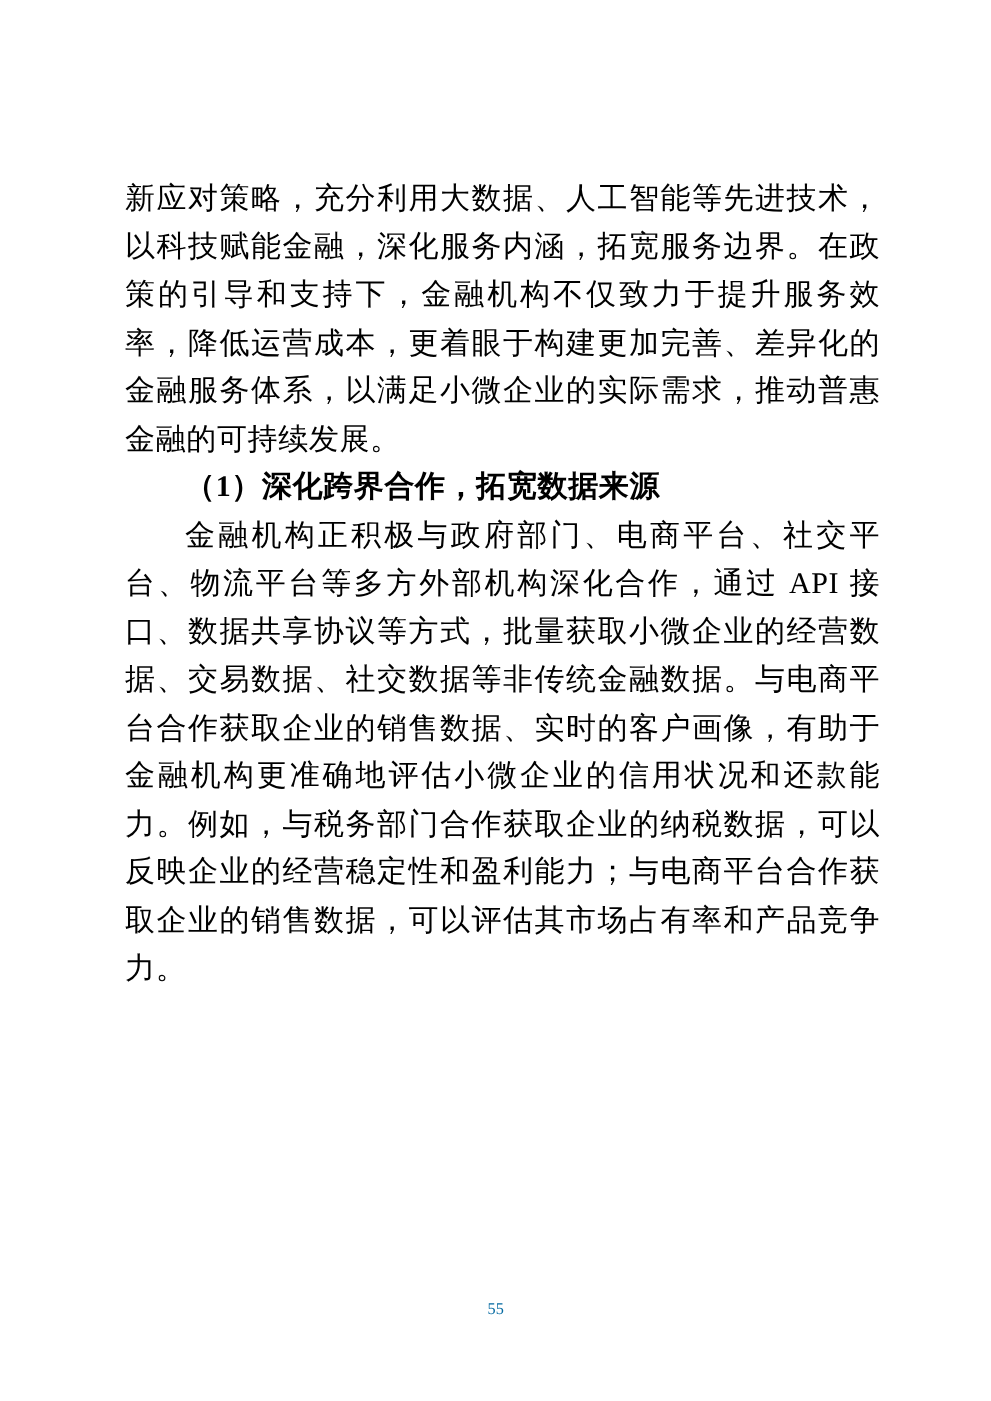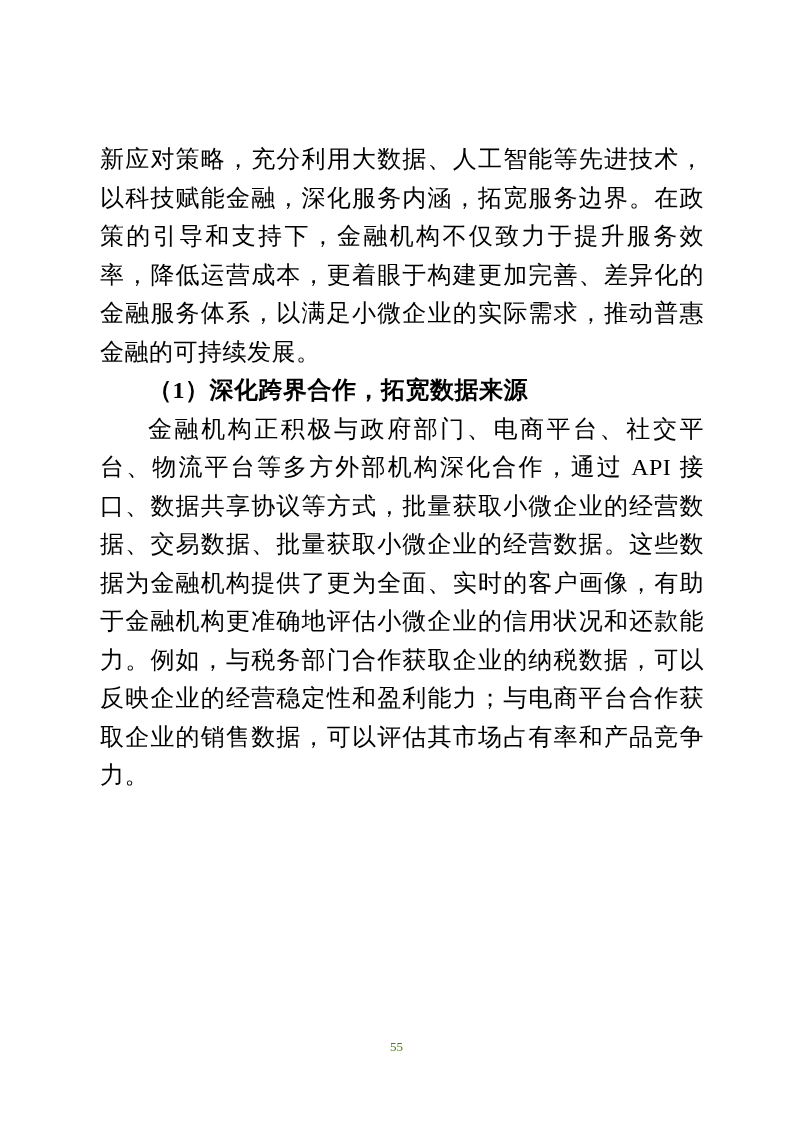--- a/index.html
+++ b/index.html
@@ -37,26 +37,26 @@
     font-weight: bold;
   }
   .page-number {
     position: absolute;
     left: 0;
     right: 0;
     bottom: 66px;
     text-align: center;
     font-size: 13px;
     line-height: 16px;
-    color: #4d7c0f;
+    color: #0369a1;
   }
 </style>
 </head>
 <body>
 
 <div class="page">
   <div class="content">
     <p class="para-body">新应对策略，充分利用大数据、人工智能等先进技术，以科技赋能金融，深化服务内涵，拓宽服务边界。在政策的引导和支持下，金融机构不仅致力于提升服务效率，降低运营成本，更着眼于构建更加完善、差异化的金融服务体系，以满足小微企业的实际需求，推动普惠金融的可持续发展。</p>
     <p class="section-heading para-indent">（1）深化跨界合作，拓宽数据来源</p>
-    <p class="para-body para-indent">金融机构正积极与政府部门、电商平台、社交平台、物流平台等多方外部机构深化合作，通过 API 接口、数据共享协议等方式，批量获取小微企业的经营数据、交易数据、批量获取小微企业的经营数据。这些数据为金融机构提供了更为全面、实时的客户画像，有助于金融机构更准确地评估小微企业的信用状况和还款能力。例如，与税务部门合作获取企业的纳税数据，可以反映企业的经营稳定性和盈利能力；与电商平台合作获取企业的销售数据，可以评估其市场占有率和产品竞争力。</p>
+    <p class="para-body para-indent">金融机构正积极与政府部门、电商平台、社交平台、物流平台等多方外部机构深化合作，通过 API 接口、数据共享协议等方式，批量获取小微企业的经营数据、交易数据、社交数据等非传统金融数据。与电商平台合作获取企业的销售数据、实时的客户画像，有助于金融机构更准确地评估小微企业的信用状况和还款能力。例如，与税务部门合作获取企业的纳税数据，可以反映企业的经营稳定性和盈利能力；与电商平台合作获取企业的销售数据，可以评估其市场占有率和产品竞争力。</p>
   </div>
   <div class="page-number">55</div>
 </div>
 
 </body></html>

